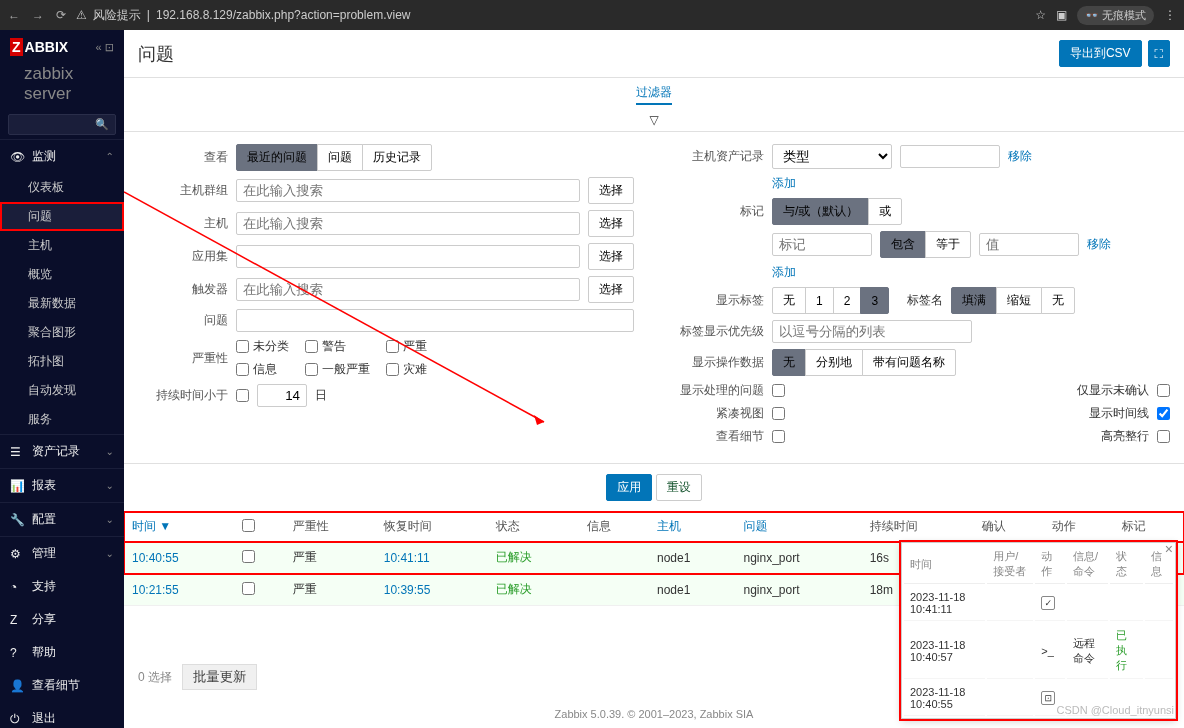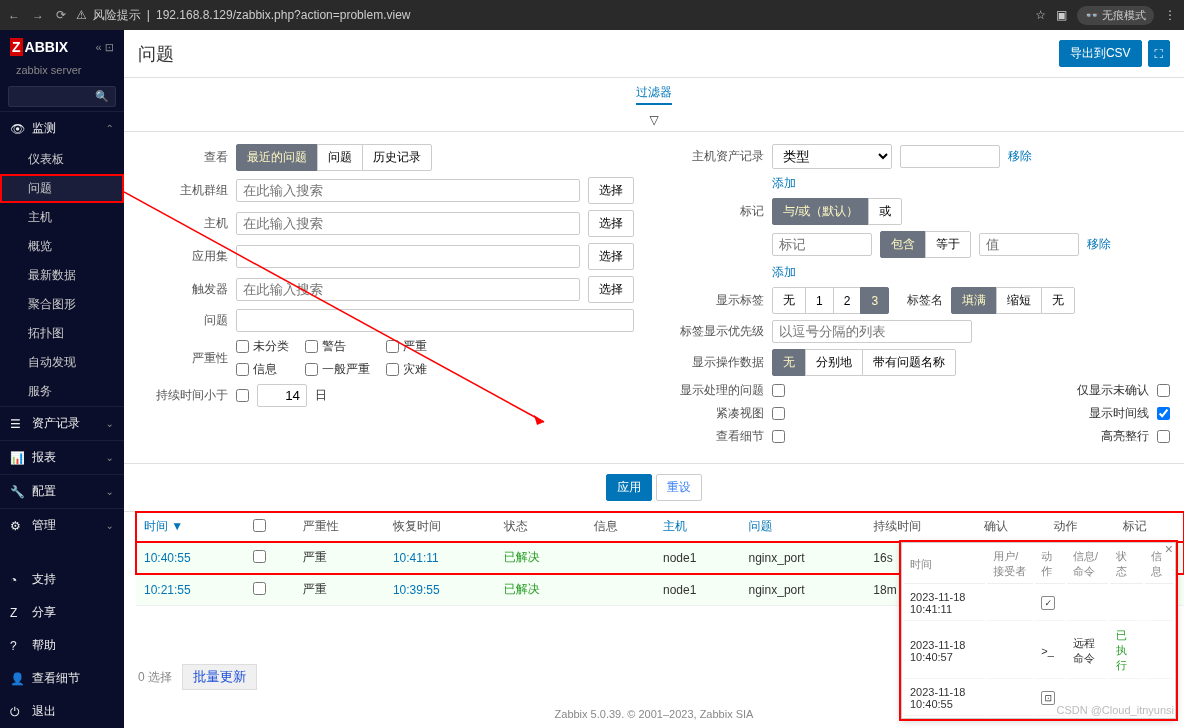--- a/index.html
+++ b/index.html
@@ -9,21 +9,21 @@
 .browser-bar .url { color: #ccc; font-size: 12px; display:flex; align-items:center; gap:6px;}
 .browser-bar .right-icons { margin-left: auto; display: flex; gap: 10px; align-items:center;}
 .browser-bar .badge { background:#444; padding:2px 8px; border-radius:10px; font-size:11px;}
 .main-layout { display: flex; height: calc(100vh - 30px); }
 .sidebar { width: 124px; background: #0a0e2a; color: #ddd; display: flex; flex-direction: column; position:relative;}
 .logo { padding: 8px 10px; display:flex; align-items:center; justify-content:space-between;}
 .logo-text { font-weight: bold; font-size: 14px; display:flex;}
 .logo-z { background:#d40000; color:#fff; padding:1px 2px;}
 .logo-rest { color:#fff; padding:1px 2px;}
 .collapse-icons { color:#888; font-size:11px;}
-.server-name { color: #888; font-size: 11px; padding: 0 16px 6px; }
+.server-name { color: #888; font-size: 17px; padding: 0 24px 6px; }
 .search-box { margin: 4px 8px; background: #1a1e3a; border: 1px solid #2a2e4a; border-radius: 2px; padding: 3px 6px; display: flex; align-items: center; justify-content:flex-end;}
 .search-box .icon { color: #888; font-size:11px;}
 .nav-section { border-top: 1px solid #1a1e3a; }
 .nav-header { padding: 8px 10px; display: flex; align-items: center; gap: 8px; cursor: pointer; color:#eee;}
 .nav-header .arrow { margin-left: auto; font-size: 10px; color:#888;}
 .nav-item { padding: 6px 10px 6px 28px; cursor: pointer; color: #ccc; }
 .nav-item.active { background: #1a1e3a; }
 .nav-item.highlighted { outline: 2px solid red; outline-offset:-2px;}
 .sidebar-bottom { margin-top: auto; }
 .content { flex: 1; display: flex; flex-direction: column; overflow:hidden;}
@@ -38,42 +38,42 @@
 .filter-form { padding: 12px 14px; display: flex; gap: 40px; border-bottom:1px solid #e0e0e0; position:relative;}
 .filter-col { flex: 1; }
 .form-row { display: flex; align-items: center; margin-bottom: 6px; gap: 8px; }
 .form-label { width: 90px; text-align: right; color: #555; font-size:12px;}
 .form-input { flex: 1; padding: 3px 6px; border: 1px solid #ccc; border-radius:2px; min-width:0;}
 .form-input-sm { width: 200px; padding: 3px 6px; border: 1px solid #ccc; border-radius:2px;}
 .btn-group { display: inline-flex; }
 .btn-group .btn { border-radius: 0; margin-left:-1px;}
 .btn-group .btn:first-child { border-radius: 2px 0 0 2px; margin-left:0;}
 .btn-group .btn:last-child { border-radius: 0 2px 2px 0; }
-.btn-group .btn.active { background: #6b7280; color: #fef9c3; border-color:#6b7280;}
+.btn-group .btn.active { background: #6b7280; color: #000000; border-color:#6b7280;}
 .checkbox-row { display:flex; gap:16px; flex:1;}
 .checkbox-item { display:flex; align-items:center; gap:4px;}
 .link { color: #0275b8; cursor: pointer; }
 .filter-actions { text-align: center; padding: 10px 0; border-bottom:1px solid #e0e0e0;}
-.table-container { position:relative; flex:1;padding-left:12px;}
+.table-container { position:relative; flex:1;}
 .data-table { width: 100%; border-collapse: collapse; }
 .data-table th { text-align: left; padding: 6px 8px; color: #555; font-weight: normal; border-bottom: 1px solid #e0e0e0; font-size:12px;}
 .data-table th.link-col { color:#0275b8;}
 .data-table td { padding: 7px 8px; border-bottom: 1px solid #f0f0f0; font-size:12px;}
 .data-table tr.row-green { background:#f5fff5;}
 .status-resolved { color: #2a9d2a; }
 .time-link { color: #0275b8; }
 .red-box { outline: 2px solid red; outline-offset:-1px;}
 .popup { position: absolute; right: 8px; top: 30px; width: 275px; background: #fff; border: 1px solid #ccc; box-shadow: 0 2px 8px rgba(0,0,0,0.2); outline:2px solid red;}
 .popup-close { position:absolute; right:2px; top:-2px; color:#888; cursor:pointer; font-size:14px;}
 .popup-table { width: 100%; font-size: 11px; }
 .popup-table th { text-align:left; padding: 4px 6px; color:#888; font-weight:normal; border-bottom:1px solid #eee;}
 .popup-table td { padding: 5px 6px; border-bottom:1px solid #f5f5f5;}
 .action-icon { display:inline-block; width:14px; height:14px; border:1px solid #888; border-radius:2px; text-align:center; line-height:12px; font-size:9px;}
 .footer-row { padding:10px 14px; display:flex; align-items:center; gap:10px; color:#888;}
-.footer-row .btn-disabled { background:#f0f0f0; color:#1d4ed8; border:1px solid #ddd; padding:3px 10px;}
+.footer-row .btn-disabled { background:#f0f0f0; color:#404040; border:1px solid #ddd; padding:3px 10px;}
 .copyright { text-align:center; color:#888; padding:8px; font-size:11px;}
 .watermark { position:fixed; right:10px; bottom:12px; color:#bbb; font-size:11px;}
 .arrow-line { position:absolute; pointer-events:none;}
 select.form-input { background:#fff;}
 .nav-icon { width:14px; display:inline-block;}
 </style>
 </head>
 <body>
 
 <div class="browser-bar">
@@ -350,21 +350,21 @@
         <div class="form-row">
           <span class="form-label">查看细节</span>
           <input type="checkbox" style="">
           <span style="margin-left:auto;text-align:right;width:90px;">高亮整行</span>
           <input type="checkbox" style="">
         </div>
       </div>
     </div>
     <div class="filter-actions">
       <button class="btn btn-primary">应用</button>
-      <button class="btn" style="color:#3b82f6;text-align:center;">重设</button>
+      <button class="btn" style="color:#14532d;text-align:center;">重设</button>
     </div>
 
     <div class="table-container">
       <table class="data-table">
         <thead>
             <tr class="red-box">
           <th class="link-col"><span>时间</span> ▼</th>
           <th><input type="checkbox" style=""></th>
           <th>严重性</th>
           <th>恢复时间</th>

